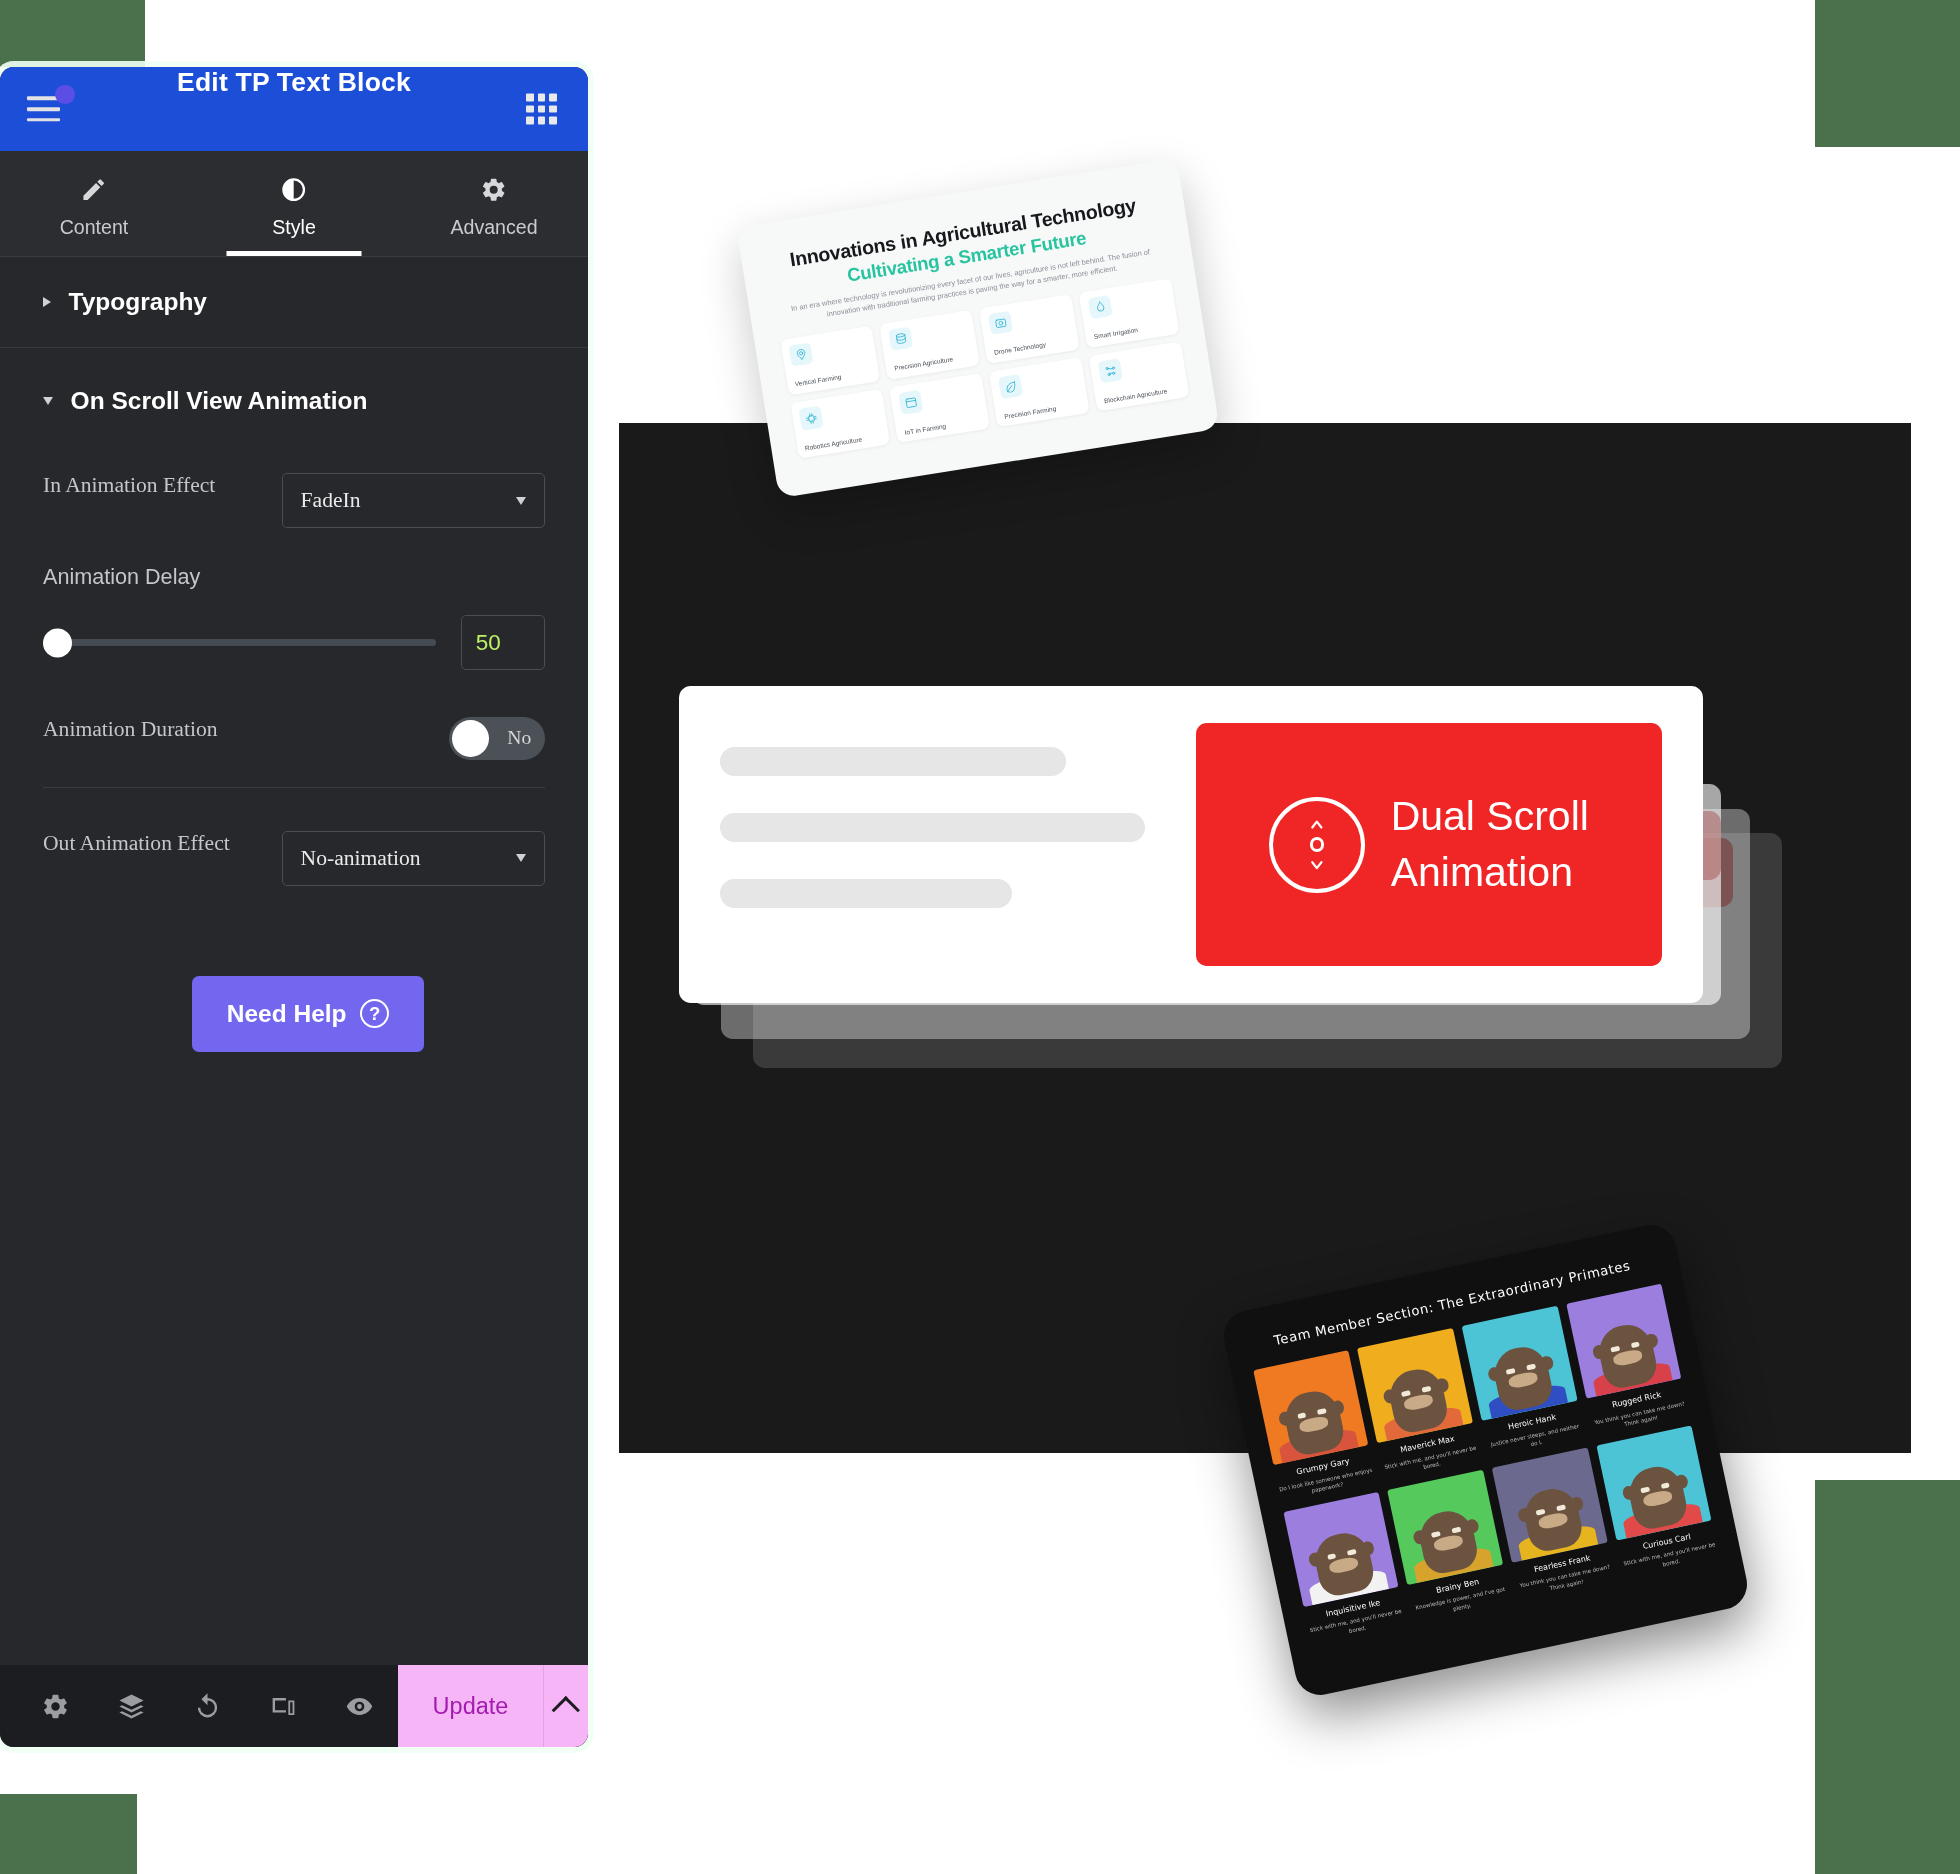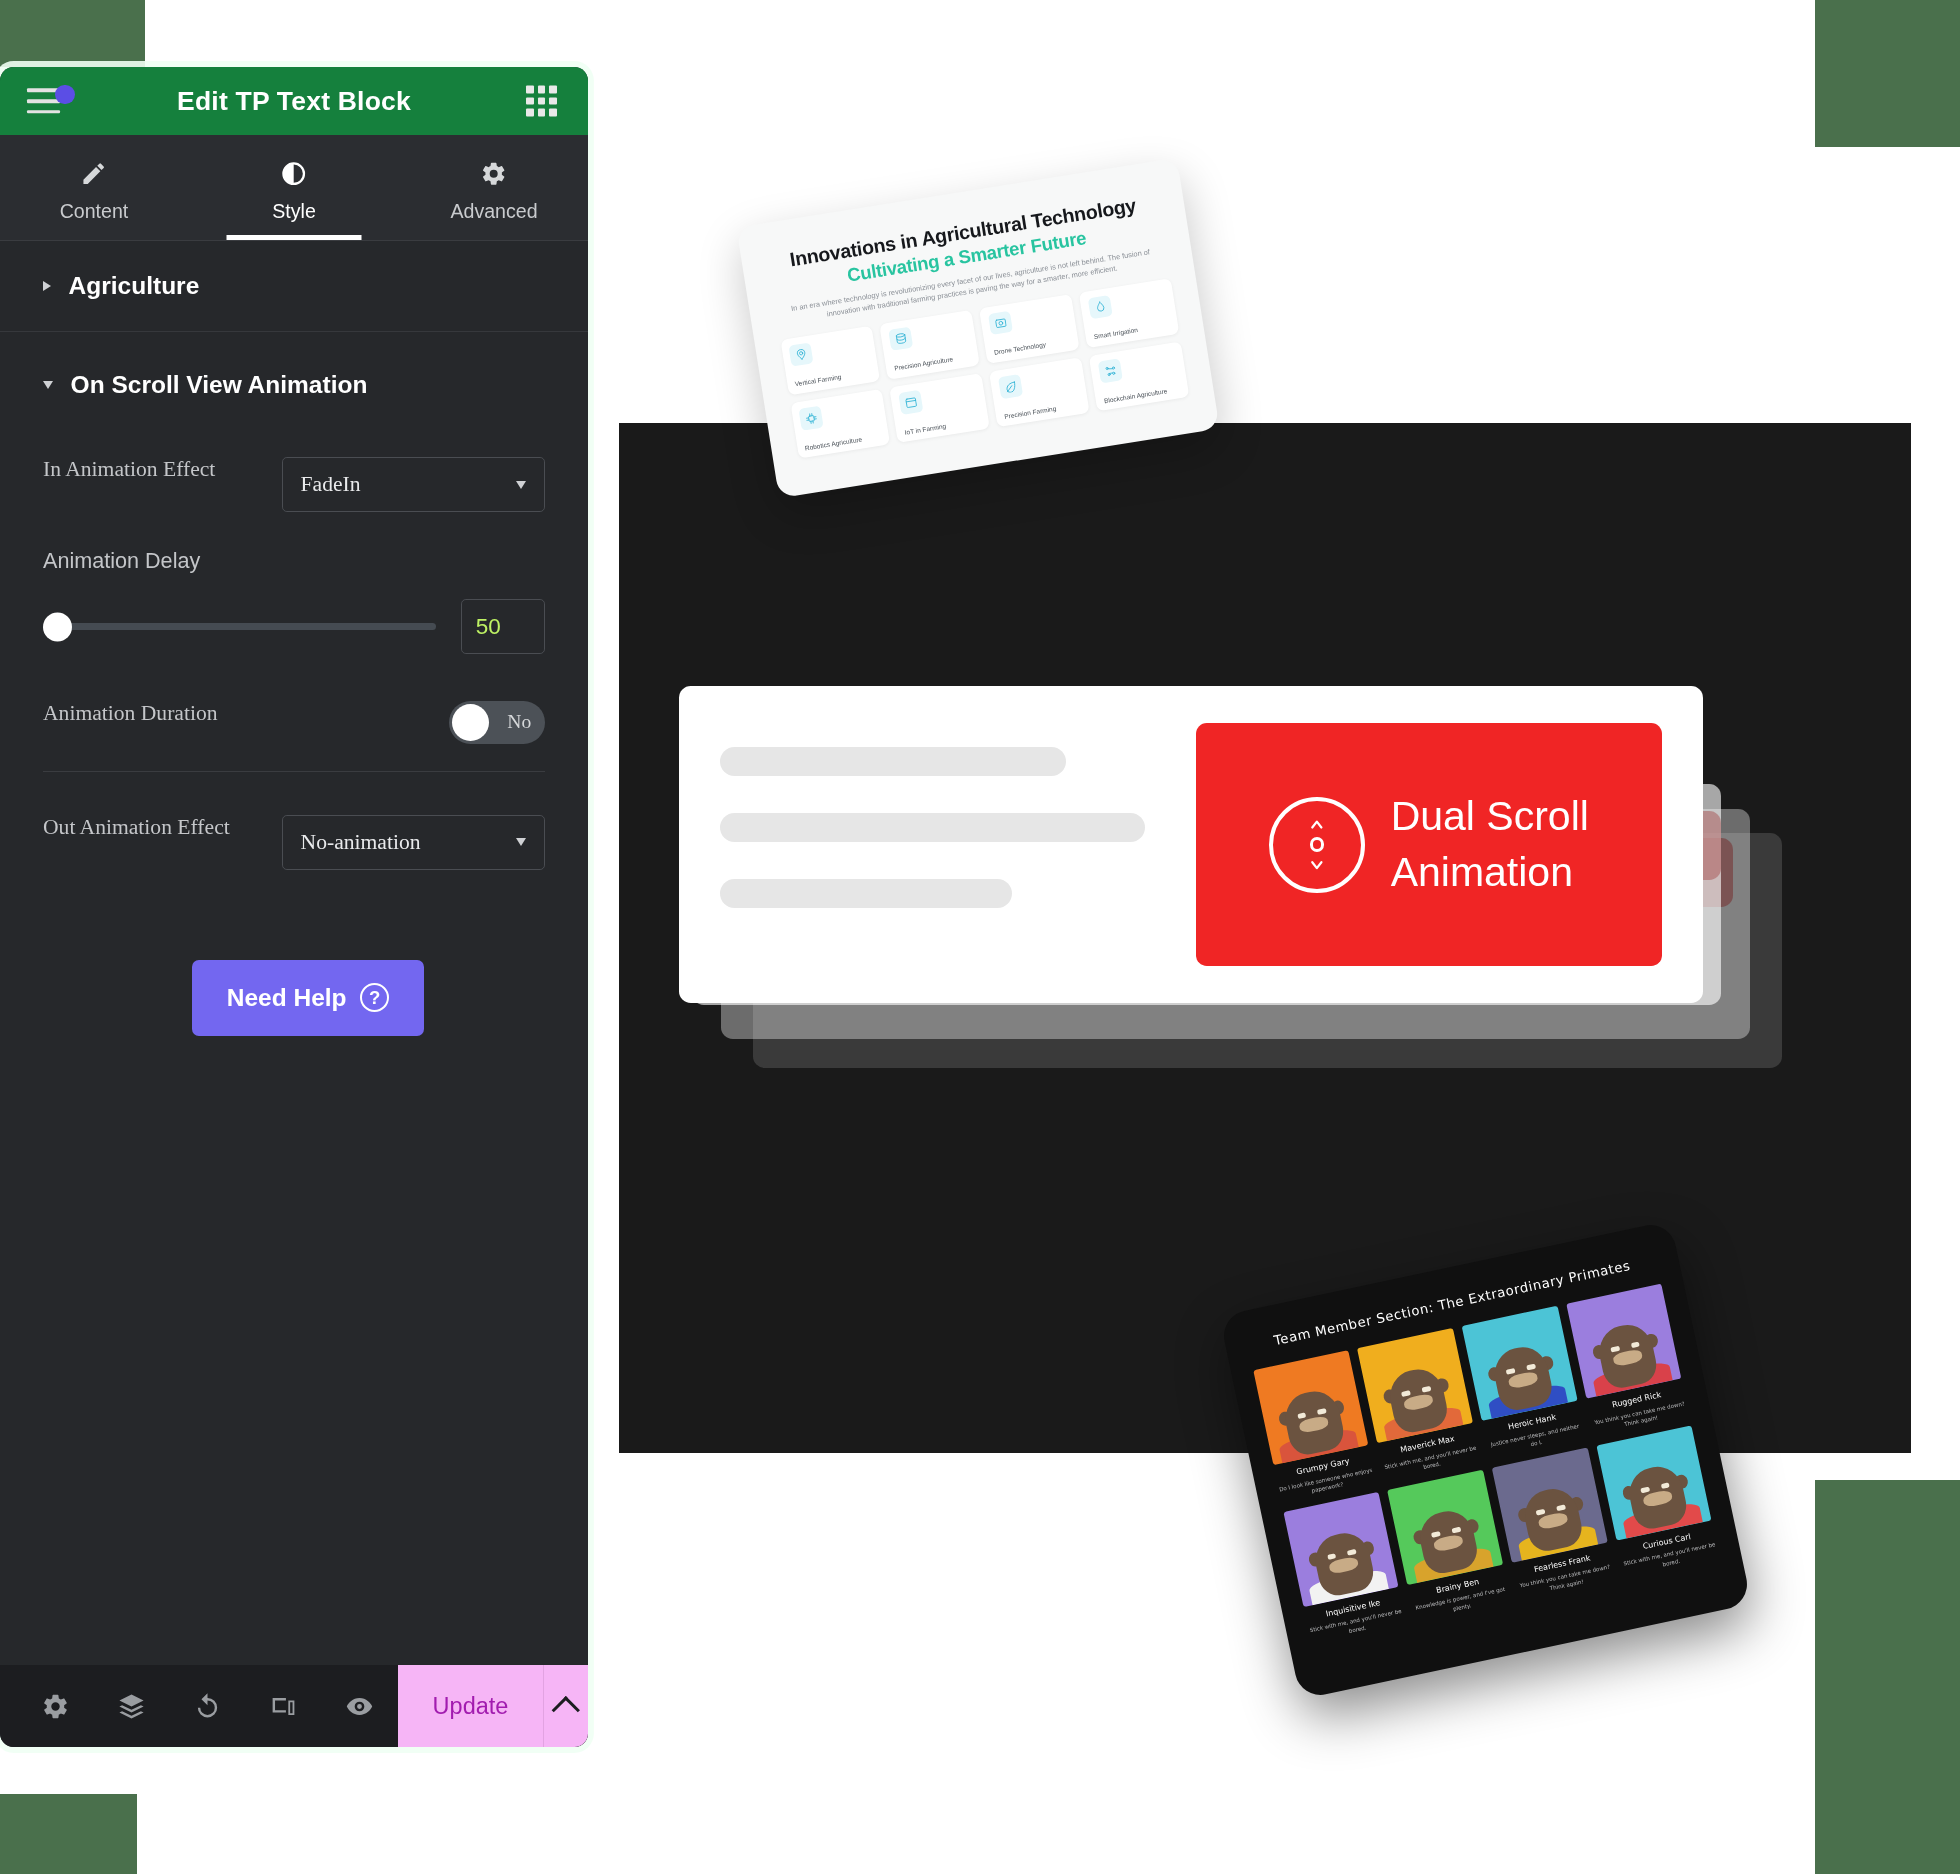--- a/index.html
+++ b/index.html
@@ -35,24 +35,23 @@
     border-radius: 13.7px 13.7px 13.7px 13.7px;
     overflow: hidden;
     z-index: 5;
     display: flex;
     flex-direction: column;
     box-shadow: 0 0 0 5.9px rgba(240,255,244,0.9);
   }
 
   
   .panel-header {
-    height: 68px;
-    background: #15803d;
+    height: 84px;
+    background: #1d4ed8;
     display: flex;
-    align-items: center;
     position: relative;
     flex: none;
   }
   .hamburger {
     position: absolute; left: 27.4px; top: 50%; transform: translateY(-50%);
     width: 33px; height: 25.5px; display: flex; flex-direction: column;
     justify-content: space-between; cursor: pointer;
   }
   .hamburger span { display:block; height: 3.9px; background: #e3e3e3; border-radius: 1px; }
   .notif-dot {
@@ -367,21 +366,21 @@
           </svg>
       </span>
       <span>Advanced</span>
     </div>
   </div>
 
   <div class="panel-body">
 
     <div class="accordion-head">
       <span class="caret-right"></span>
-      <span>Agriculture</span>
+      <span>Typography</span>
     </div>
 
     <div class="accordion-head" style="border-bottom:none;padding-top:39px;">
       <span class="caret-down"></span>
       <span>On Scroll View Animation</span>
     </div>
 
     <div class="section">
 
       <div class="row">

